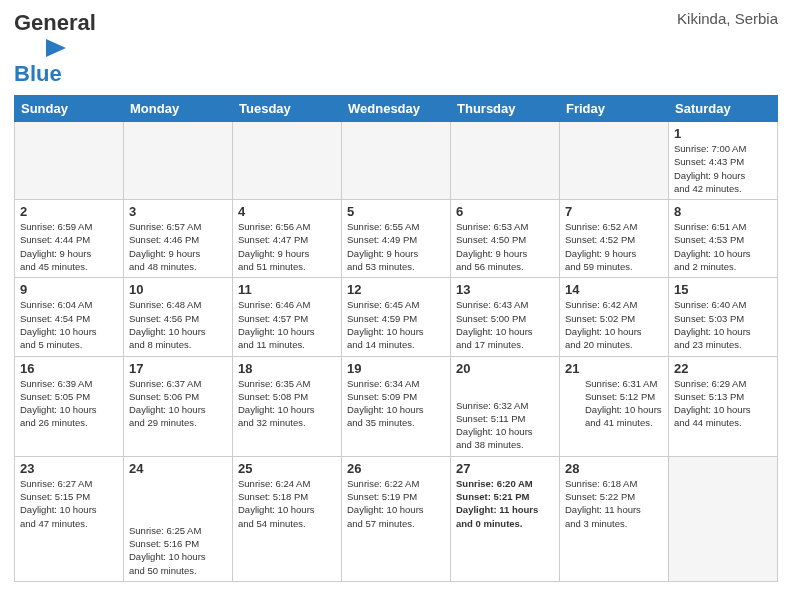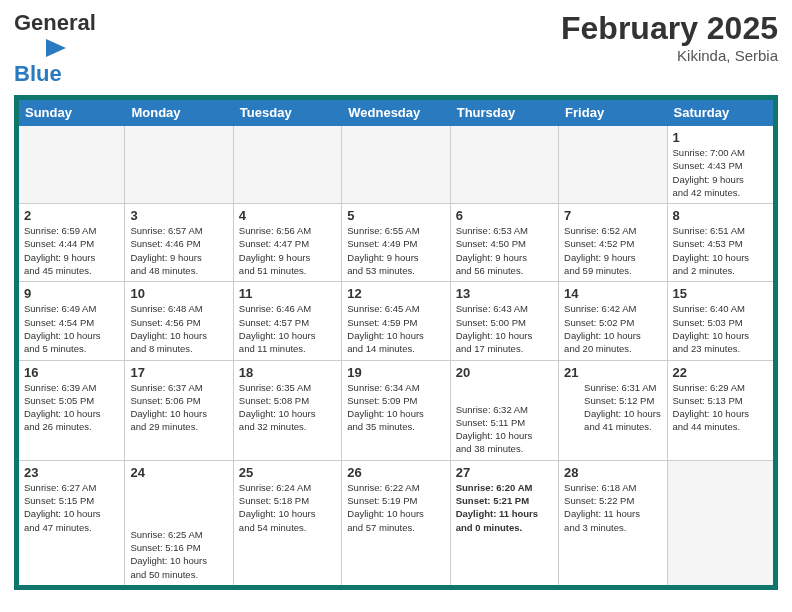--- a/index.html
+++ b/index.html
@@ -35,21 +35,21 @@
       color: #333;
     }
     .location {
       font-size: 15px;
       color: #555;
     }
 
     .calendar {
       width: 100%;
       border-collapse: collapse;
-      border: 5px solid #0f766e;
+      border: 1px solid #0f766e;
       padding-left: 27px;
     }
     .calendar th {
       background-color: #2a7abf;
       color: #fff;
       font-size: 13px;
       font-weight: bold;
       text-align: left;
       padding: 5px 6px;
       border: 1px solid #2a7abf;
@@ -90,21 +90,20 @@
           <svg width="20" height="18" viewBox="0 0 20 18">
             <polygon points="0,0 20,9 0,18" fill="#2a7abf"></polygon>
           </svg>
         </div>
       </div>
       <div>
         <span style="font-size:22px;font-weight:bold;color:#2a7abf;">Blue</span>
       </div>
     </div>
     <div class="title-area">
-      <div class="month-title">February 2025</div>
       <div class="location">Kikinda, Serbia</div>
     </div>
   </div>
 
   <table class="calendar">
     <thead>
       <tr>
 
       <th>Sunday</th>
           <th>Monday</th>
@@ -178,21 +177,21 @@
             <span class="day-number">8</span>
             <div class="day-info" style="white-space: pre-line;">Sunrise: 6:51 AM
 Sunset: 4:53 PM
 Daylight: 10 hours
 and 2 minutes.</div>
           </td>
         </tr>
         <tr>
           <td>
             <span class="day-number">9</span>
-            <div class="day-info" style="white-space: pre-line;">Sunrise: 6:49 AM
+            <div class="day-info" style="white-space: pre-line;">Sunrise: 6:04 AM
 Sunset: 4:54 PM
 Daylight: 10 hours
 and 5 minutes.</div>
           </td>
           <td>
             <span class="day-number">10</span>
             <div class="day-info" style="white-space: pre-line;">Sunrise: 6:48 AM
 Sunset: 4:56 PM
 Daylight: 10 hours
 and 8 minutes.</div>

